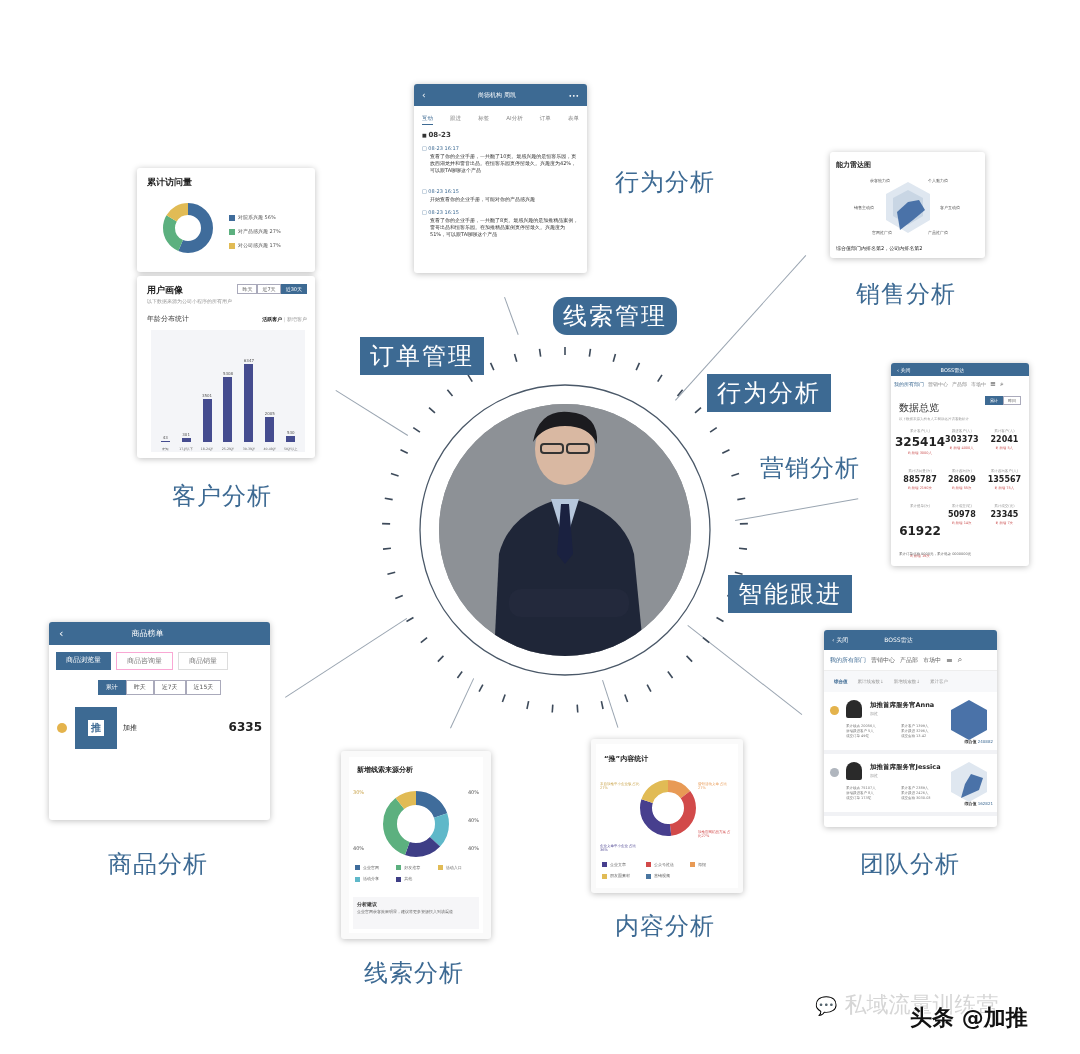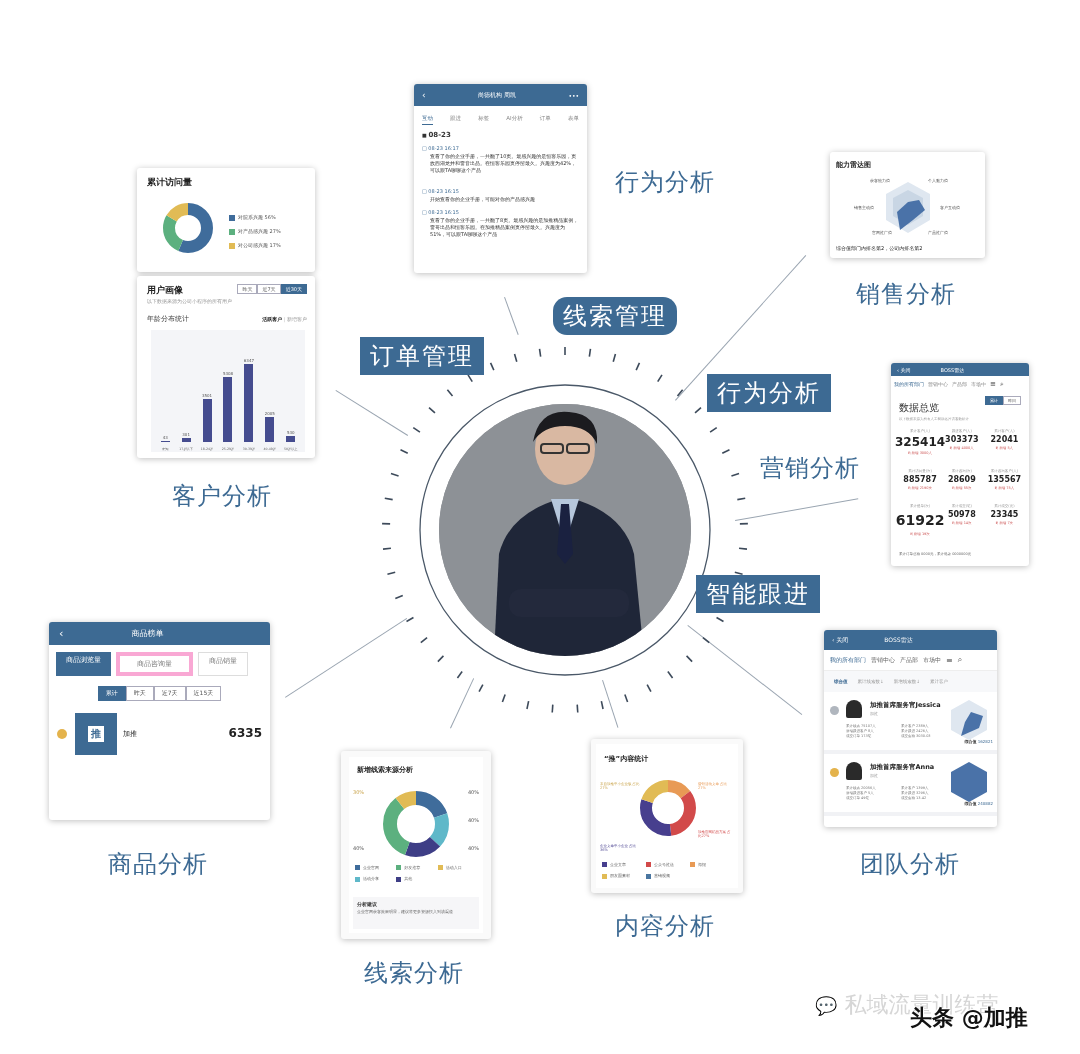--- a/index.html
+++ b/index.html
@@ -98,21 +98,21 @@
     <ellipse cx="126" cy="45" rx="30" ry="36" fill="#d9b8a2"></ellipse>
     <path d="M94 38 Q100 5 130 8 Q160 10 158 40 Q150 22 126 22 Q104 22 94 38 Z" fill="#1b1b1f"></path>
     <rect x="102" y="40" width="22" height="9" rx="3" fill="none" stroke="#333" stroke-width="2"></rect>
     <rect x="128" y="40" width="22" height="9" rx="3" fill="none" stroke="#333" stroke-width="2"></rect>
   </g>
 </svg>
 
 <div class="tag" style="left:360px;top:337px;">订单管理</div>
 <div class="tag" style="left:553px;top:297px;border-radius:14px;">线索管理</div>
 <div class="tag" style="left:707px;top:374px;">行为分析</div>
-<div class="tag" style="left:696px;top:575px;">智能跟进</div>
+<div class="tag" style="left:728px;top:575px;">智能跟进</div>
 
 <div class="caption" style="left:615px;top:166px;">行为分析</div>
 <div class="caption" style="left:856px;top:278px;">销售分析</div>
 <div class="caption" style="left:760px;top:452px;">营销分析</div>
 <div class="caption" style="left:172px;top:480px;">客户分析</div>
 <div class="caption" style="left:108px;top:848px;">商品分析</div>
 <div class="caption" style="left:364px;top:957px;">线索分析</div>
 <div class="caption" style="left:615px;top:910px;">内容分析</div>
 <div class="caption" style="left:860px;top:848px;">团队分析</div>
 
@@ -279,21 +279,21 @@
         <div style="font-size:8px;font-weight:bold;color:#222;margin:2px 0;">28609</div>
         <div style="font-size:3.5px;color:#c55;">昨新增 55次</div>
       </div>
       <div>
         <div style="font-size:3.5px;color:#999;">累计咨询客户(人)</div>
         <div style="font-size:8px;font-weight:bold;color:#222;margin:2px 0;">135567</div>
         <div style="font-size:3.5px;color:#c55;">昨新增 75人</div>
       </div>
       <div>
         <div style="font-size:3.5px;color:#999;">累计提单(次)</div>
-        <div style="font-size:14px;font-weight:bold;color:#222;margin:4px 0;">61922</div>
+        <div style="font-size:12px;font-weight:bold;color:#222;margin:16px 0;">61922</div>
         <div style="font-size:3.5px;color:#c55;">昨新增 19次</div>
       </div>
       <div>
         <div style="font-size:3.5px;color:#999;">累计成交(笔)</div>
         <div style="font-size:8px;font-weight:bold;color:#222;margin:2px 0;">50978</div>
         <div style="font-size:3.5px;color:#c55;">昨新增 14次</div>
       </div>
       <div>
         <div style="font-size:3.5px;color:#999;">累计成交(元)</div>
         <div style="font-size:8px;font-weight:bold;color:#222;margin:2px 0;">23345</div>
@@ -316,68 +316,68 @@
     <span style="font-size:8px;color:#333;">≡</span>
     <span style="font-size:8px;color:#333;">⌕</span>
   </div>
   <div style="display:flex;gap:10px;padding:8px 10px;font-size:4.5px;color:#999;white-space:nowrap;background:#f7f8fa;">
     <span style="color:#3d6a93;font-weight:bold;">综合值</span>
     <span>累计线索数↓</span>
     <span>新增线索数↓</span>
     <span>累计客户</span>
   </div>
   <div id="members">
+      <div style="position: relative; height: 62px; border-bottom: 4px solid rgb(241, 242, 245);">
+        <div style="position:absolute;left:6px;top:14px;width:9px;height:9px;border-radius:50%;background:#e4b34c;"></div>
+        <div style="position:absolute;left:22px;top:8px;width:16px;height:18px;border-radius:8px 8px 2px 2px;background:#2a2a2a;"></div>
+        <div style="position:absolute;left:46px;top:9px;font-size:6.5px;font-weight:bold;color:#222;">加推首席服务官Anna</div>
+        <div style="position:absolute;left:46px;top:19px;font-size:4px;color:#999;">加推</div>
+        <div style="position:absolute;left:22px;top:32px;display:grid;grid-template-columns:55px 55px;row-gap:1px;">
+          <div style="font-size:3.5px;color:#777;">累计线索 20056人</div>
+          <div style="font-size:3.5px;color:#777;">累计客户 1399人</div>
+          <div style="font-size:3.5px;color:#777;">新增跟进客户 5人</div>
+          <div style="font-size:3.5px;color:#777;">累计跟进 3296人</div>
+          <div style="font-size:3.5px;color:#777;">成交订单 49笔</div>
+          <div style="font-size:3.5px;color:#777;">成交金额 13.42</div>
+        </div>
+        <svg style="position:absolute;right:8px;top:6px;" width="40" height="44" viewBox="0 0 40 44">
+          <polygon points="20,2 38,12 38,32 20,42 2,32 2,12" fill="#4a72a8"></polygon>
+        </svg>
+        <div style="position:absolute;right:4px;bottom:6px;font-size:4px;white-space:nowrap;"><b>综合值</b> <span style="color:#3d6a93;">240882</span></div>
+      </div>
       <div style="position: relative; height: 62px; border-bottom: 4px solid rgb(241, 242, 245);">
         <div style="position:absolute;left:6px;top:14px;width:9px;height:9px;border-radius:50%;background:#b0b6be;"></div>
         <div style="position:absolute;left:22px;top:8px;width:16px;height:18px;border-radius:8px 8px 2px 2px;background:#2a2a2a;"></div>
         <div style="position:absolute;left:46px;top:9px;font-size:6.5px;font-weight:bold;color:#222;">加推首席服务官Jessica</div>
         <div style="position:absolute;left:46px;top:19px;font-size:4px;color:#999;">加推</div>
         <div style="position:absolute;left:22px;top:32px;display:grid;grid-template-columns:55px 55px;row-gap:1px;">
           <div style="font-size:3.5px;color:#777;">累计线索 75107人</div>
           <div style="font-size:3.5px;color:#777;">累计客户 2389人</div>
           <div style="font-size:3.5px;color:#777;">新增跟进客户 8人</div>
           <div style="font-size:3.5px;color:#777;">累计跟进 2426人</div>
           <div style="font-size:3.5px;color:#777;">成交订单 173笔</div>
           <div style="font-size:3.5px;color:#777;">成交金额 3030.03</div>
         </div>
         <svg style="position:absolute;right:8px;top:6px;" width="40" height="44" viewBox="0 0 40 44">
           <polygon points="20,2 38,12 38,32 20,42 2,32 2,12" fill="#dfe7f0"></polygon>
           <polygon points="22,14 34,18 30,30 12,38 16,24" fill="#4a72a8"></polygon>
         </svg>
         <div style="position:absolute;right:4px;bottom:6px;font-size:4px;white-space:nowrap;"><b>综合值</b> <span style="color:#3d6a93;">162821</span></div>
       </div>
-      <div style="position: relative; height: 62px; border-bottom: 4px solid rgb(241, 242, 245);">
-        <div style="position:absolute;left:6px;top:14px;width:9px;height:9px;border-radius:50%;background:#e4b34c;"></div>
-        <div style="position:absolute;left:22px;top:8px;width:16px;height:18px;border-radius:8px 8px 2px 2px;background:#2a2a2a;"></div>
-        <div style="position:absolute;left:46px;top:9px;font-size:6.5px;font-weight:bold;color:#222;">加推首席服务官Anna</div>
-        <div style="position:absolute;left:46px;top:19px;font-size:4px;color:#999;">加推</div>
-        <div style="position:absolute;left:22px;top:32px;display:grid;grid-template-columns:55px 55px;row-gap:1px;">
-          <div style="font-size:3.5px;color:#777;">累计线索 20056人</div>
-          <div style="font-size:3.5px;color:#777;">累计客户 1399人</div>
-          <div style="font-size:3.5px;color:#777;">新增跟进客户 5人</div>
-          <div style="font-size:3.5px;color:#777;">累计跟进 3296人</div>
-          <div style="font-size:3.5px;color:#777;">成交订单 49笔</div>
-          <div style="font-size:3.5px;color:#777;">成交金额 13.42</div>
-        </div>
-        <svg style="position:absolute;right:8px;top:6px;" width="40" height="44" viewBox="0 0 40 44">
-          <polygon points="20,2 38,12 38,32 20,42 2,32 2,12" fill="#4a72a8"></polygon>
-        </svg>
-        <div style="position:absolute;right:4px;bottom:6px;font-size:4px;white-space:nowrap;"><b>综合值</b> <span style="color:#3d6a93;">240882</span></div>
-      </div>
     </div>
 </div>
 
 <div class="card" style="left:49px;top:622px;width:221px;height:198px;">
   <div class="blue-bar" style="height:23px;padding:0 10px;font-size:8px;">
     <span style="font-size:11px;">‹</span>
     <span style="margin-left:68px;">商品榜单</span>
   </div>
   <div style="display:flex;gap:5px;padding:7px 7px 0;font-size:7px;">
     <span style="background:#3d6a93;color:#fff;padding:3px 10px;">商品浏览量</span>
-    <span style="border:4px solid #f9a8d4;color:#777;padding:3px 17px;font-family:Liberation Serif, serif;">商品咨询量</span>
+    <span style="border:1px solid #f9a8d4;color:#777;padding:3px 10px;font-family:Liberation Serif, serif;">商品咨询量</span>
     <span style="border:1px solid #ddd;color:#777;padding:3px 10px;">商品销量</span>
   </div>
   <div style="display:flex;justify-content:center;padding-top:10px;font-size:6px;">
     <span class="seg-btn active" style="font-size:6px;padding:2px 7px;">累计</span>
     <span class="seg-btn" style="font-size:6px;padding:2px 7px;">昨天</span>
     <span class="seg-btn" style="font-size:6px;padding:2px 7px;">近7天</span>
     <span class="seg-btn" style="font-size:6px;padding:2px 7px;">近15天</span>
   </div>
   <div id="products">
       <div style="position: relative; height: 55px; margin-top: 8px;">

